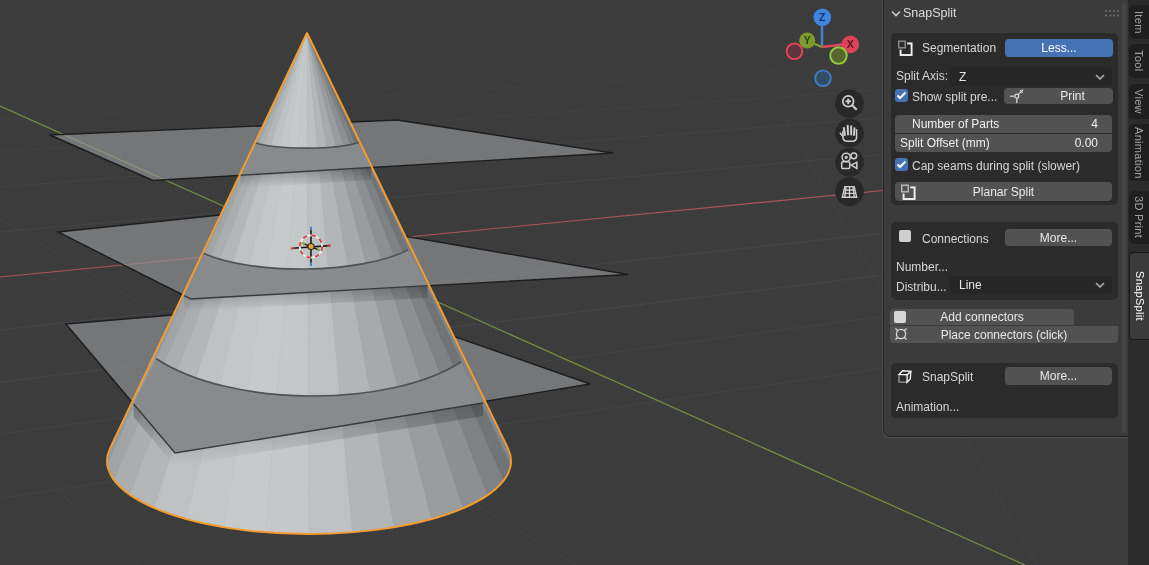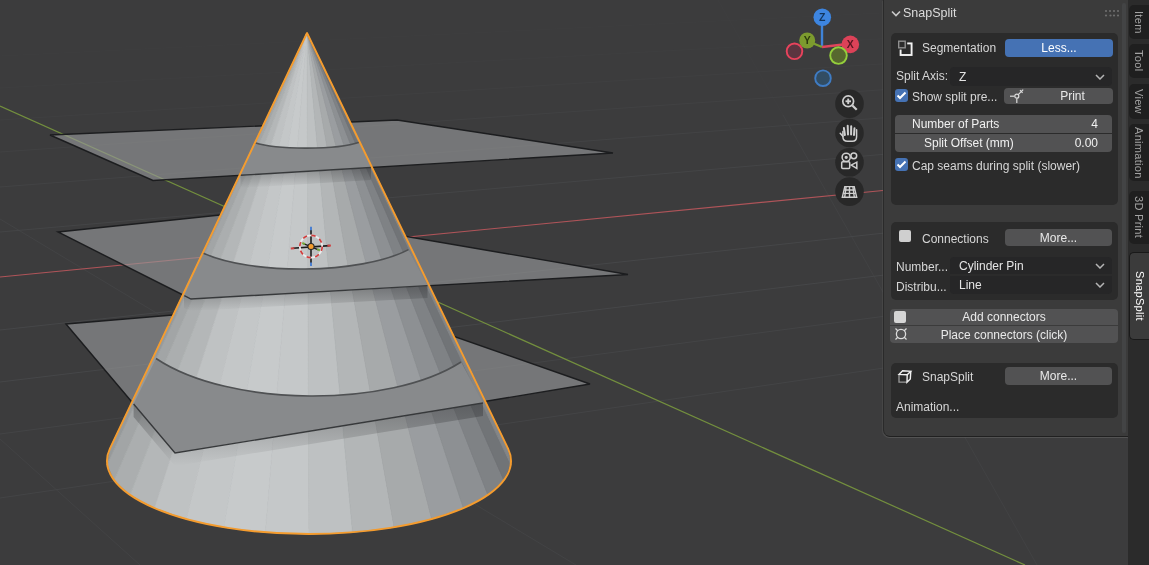--- a/index.html
+++ b/index.html
@@ -215,44 +215,46 @@
             <line x1="7.8" y1="10.6" x2="7.8" y2="15"></line>
             <line x1="5.4" y1="8.2" x2="1" y2="8.2"></line>
             <circle cx="7.8" cy="8.2" r="2"></circle>
             <line x1="11" y1="2.2" x2="13.6" y2="4.8"></line>
           </g>
         </svg>
         <span style="margin-left:28px">Print</span>
       </div>
 
  <div class="val" style="left:11px;top:115px;width:217px;height:18px;border-radius:4px 4px 0 0"><span style="margin-left:17px">Number of Parts</span><span class="vr">4</span></div>
- <div class="val" style="left:11px;top:134px;width:217px;height:18px;border-radius:0 0 4px 4px"><span style="margin-left:29px">Split Offset (mm)</span><span class="vr">0.00</span></div>
+ <div class="val" style="left:11px;top:134px;width:217px;height:18px;border-radius:0 0 4px 4px"><span style="margin-left:5px">Split Offset (mm)</span><span class="vr">0.00</span></div>
 
  <div class="cb" style="left:11px;top:158px">
         <svg width="11" height="9" viewBox="0 0 11 9">
           <path d="M1.5,4.5 L4,7 L9.5,1.5" stroke="#fff" stroke-width="2" fill="none"></path>
         </svg>
       </div>
  <div class="t" style="left:28px;top:159px">Cap seams during split (slower)</div>
 
+ <div class="btn" style="left:11px;top:182px;width:217px;height:19px"><svg width="17" height="17" viewBox="0 0 17 17" style="position:absolute;left:5px;top:1px">
+   <rect x="3.6" y="4.4" width="11" height="11.6" fill="none" stroke="#f2f2f2" stroke-width="1.9"></rect>
+   <rect x="0" y="0" width="10.2" height="10.6" fill="#525253"></rect>
+   <rect x="1.7" y="2.2" width="6.5" height="6.6" fill="none" stroke="#bdbdbd" stroke-width="1.4"></rect>
+        </svg>Planar Split</div>
 
  <div class="box" style="left:7px;top:222px;width:227px;height:78px"></div>
  <div style="position:absolute;left:15px;top:230px;width:12px;height:12px;background:#cfcfcf;border-radius:2px"></div>
  <div class="t" style="left:38px;top:232px">Connections</div>
  <div class="btn" style="left:121px;top:229px;width:107px;height:17px">More...</div>
  <div class="t" style="left:12px;top:260px">Number...</div>
- <div class="dd" style="left:66px;top:257px;width:162px;height:17px;border-radius:4px 4px 0 0">Cylinder Pin<svg class="ddc" width="10" height="6" viewBox="0 0 10 6">
-          <path d="M1,1 L5,5 L9,1" stroke="#b5b5b5" stroke-width="1.5" fill="none"></path>
-        </svg></div>
  <div class="t" style="left:12px;top:280px">Distribu...</div>
  <div class="dd" style="left:66px;top:276px;width:162px;height:18px;border-radius:0 0 4px 4px">Line<svg class="ddc" width="10" height="6" viewBox="0 0 10 6">
           <path d="M1,1 L5,5 L9,1" stroke="#b5b5b5" stroke-width="1.5" fill="none"></path>
         </svg></div>
 
- <div class="btn" style="left:6px;top:309px;width:228px;height:16px;border-radius:4px 4px 0 0"><div style="position:absolute;left:4px;top:2px;width:12px;height:12px;background:#d6d6d6;border-radius:2px"></div>Add connectors</div>
+ <div class="btn" style="left:6px;top:309px;width:184px;height:16px;border-radius:4px 4px 0 0"><div style="position:absolute;left:4px;top:2px;width:12px;height:12px;background:#d6d6d6;border-radius:2px"></div>Add connectors</div>
  <div class="btn" style="left:6px;top:326px;width:228px;height:17px;border-radius:0 0 4px 4px"><svg width="16" height="16" viewBox="0 0 16 16" style="position:absolute;left:3px;top:0px">
    <g stroke="#dcdcdc" stroke-width="1.3" fill="none">
             <circle cx="8" cy="8" r="4.6"></circle>
             <line x1="2.5" y1="2.5" x2="5" y2="5"></line>
             <line x1="11" y1="11" x2="13.5" y2="13.5"></line>
             <line x1="13.5" y1="2.5" x2="11" y2="5"></line>
             <line x1="5" y1="11" x2="2.5" y2="13.5"></line>
           </g>
         </svg>Place connectors (click)</div>
 

